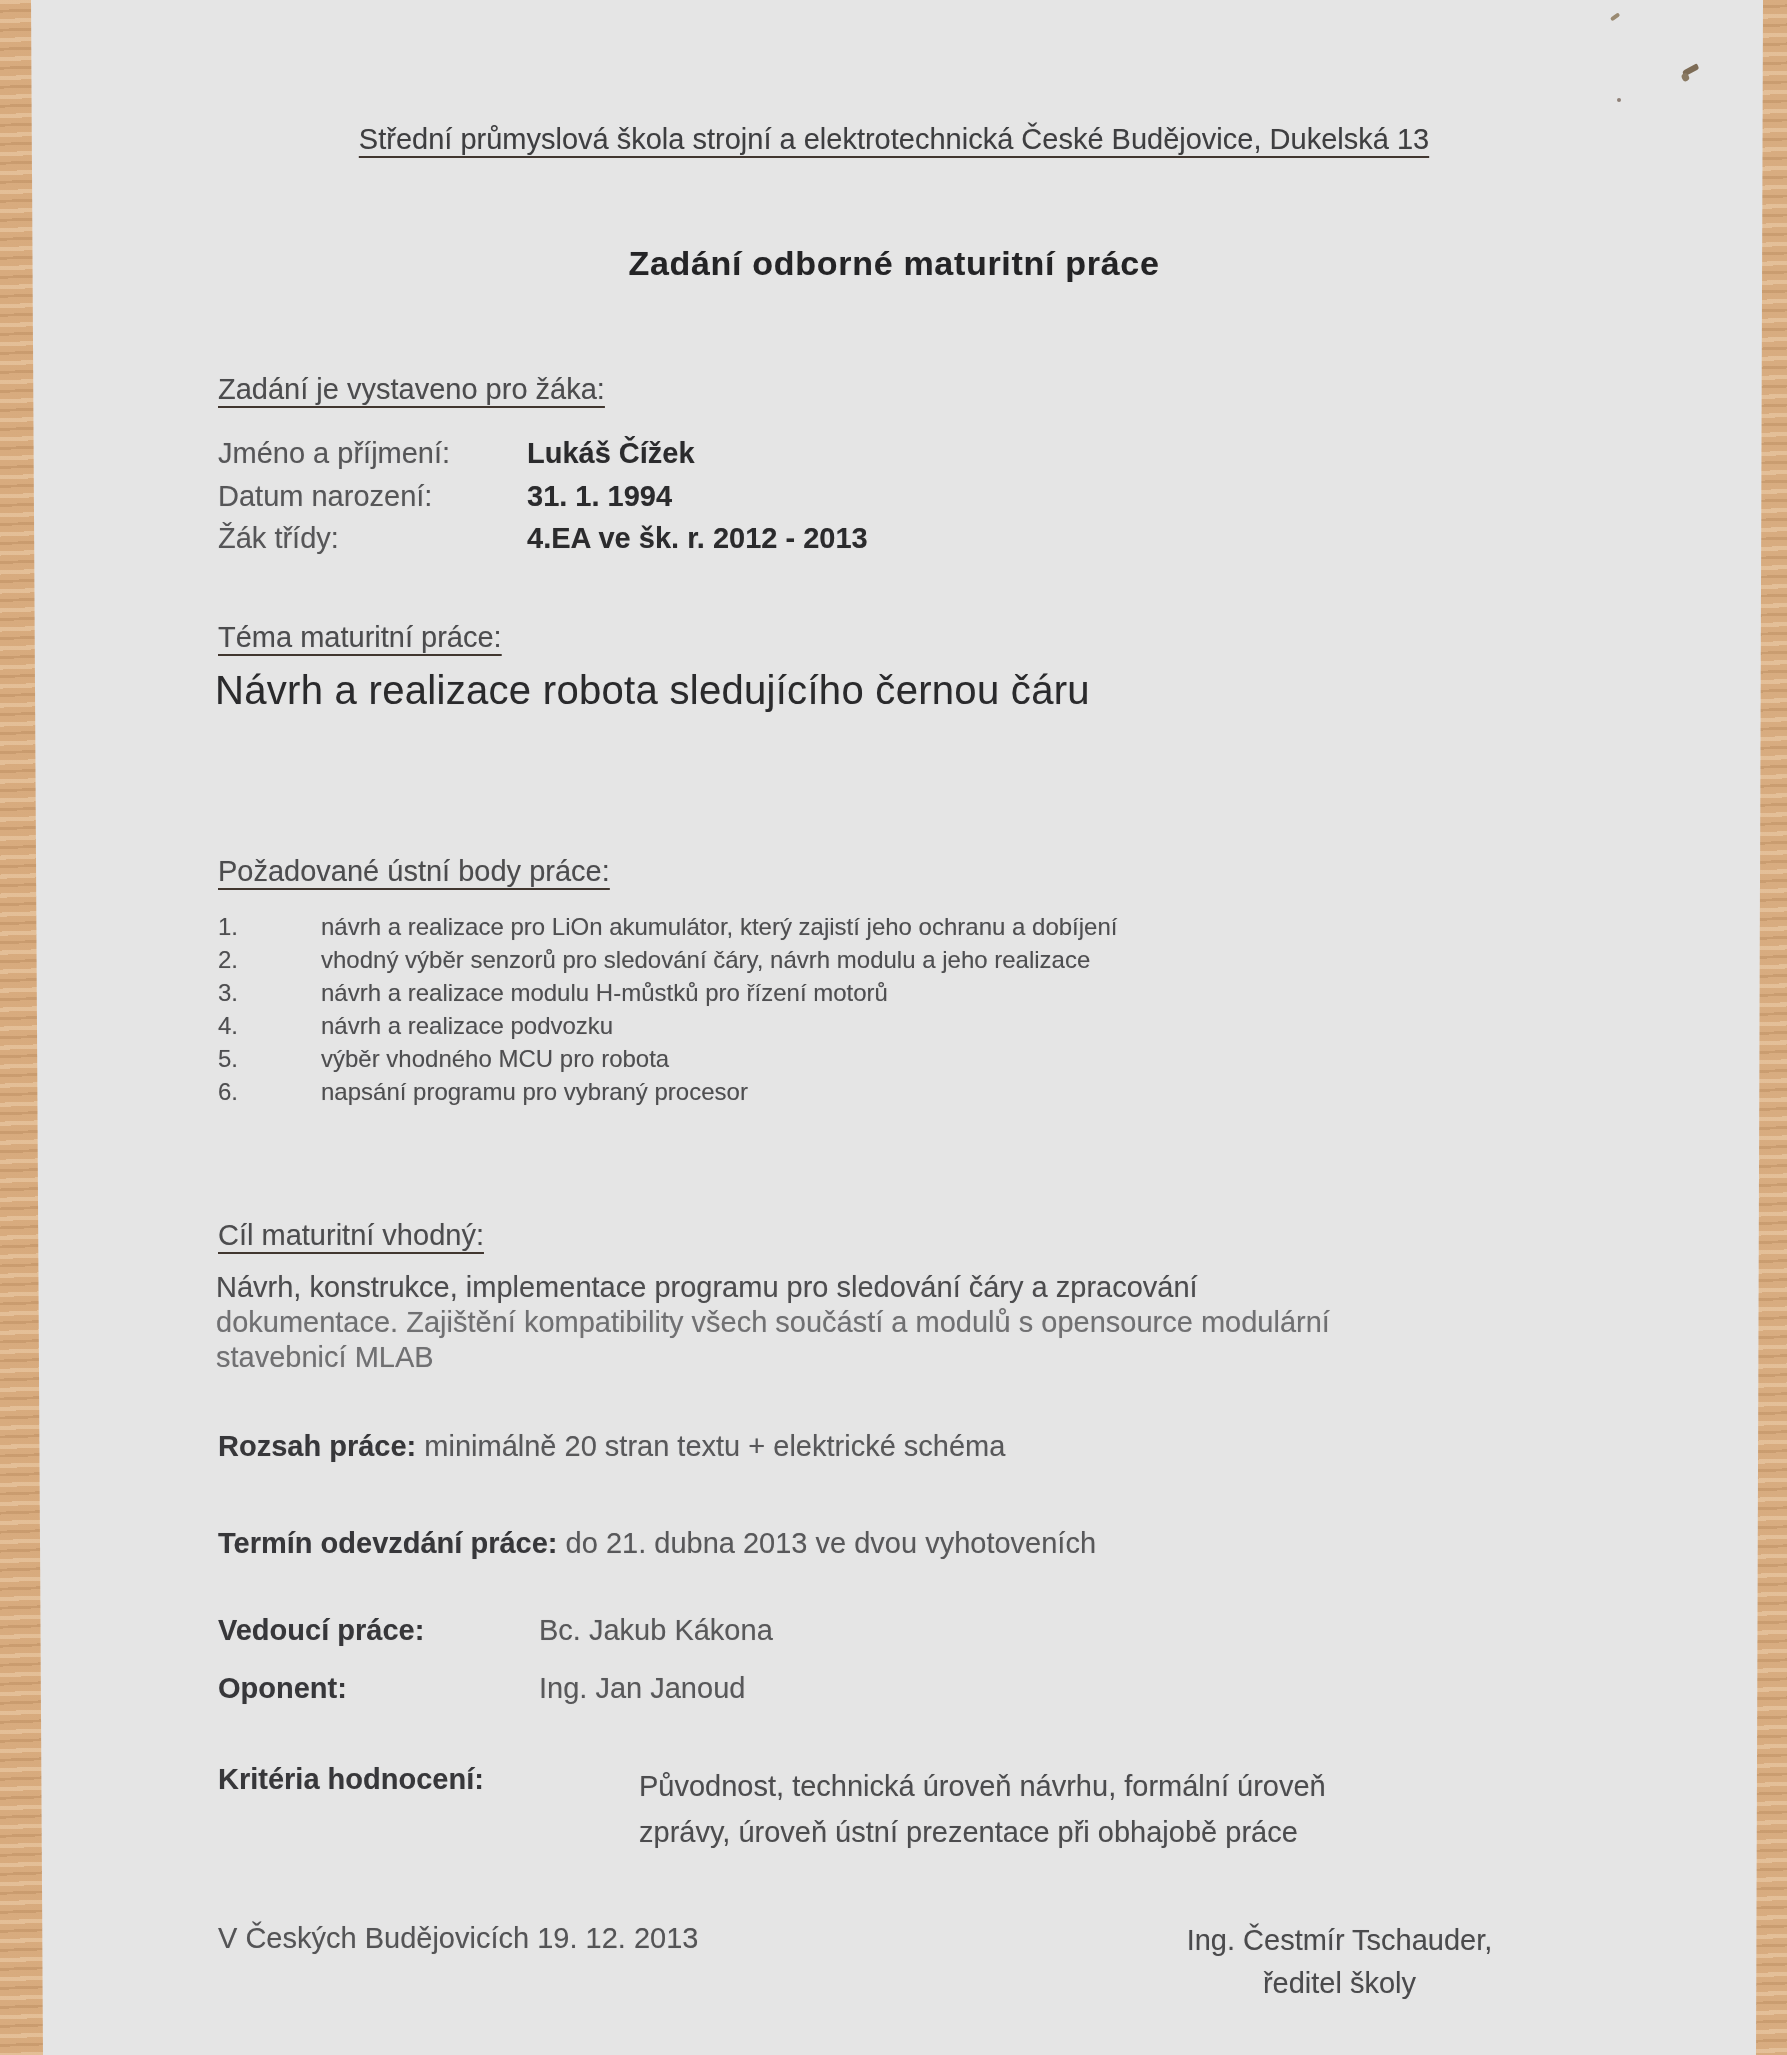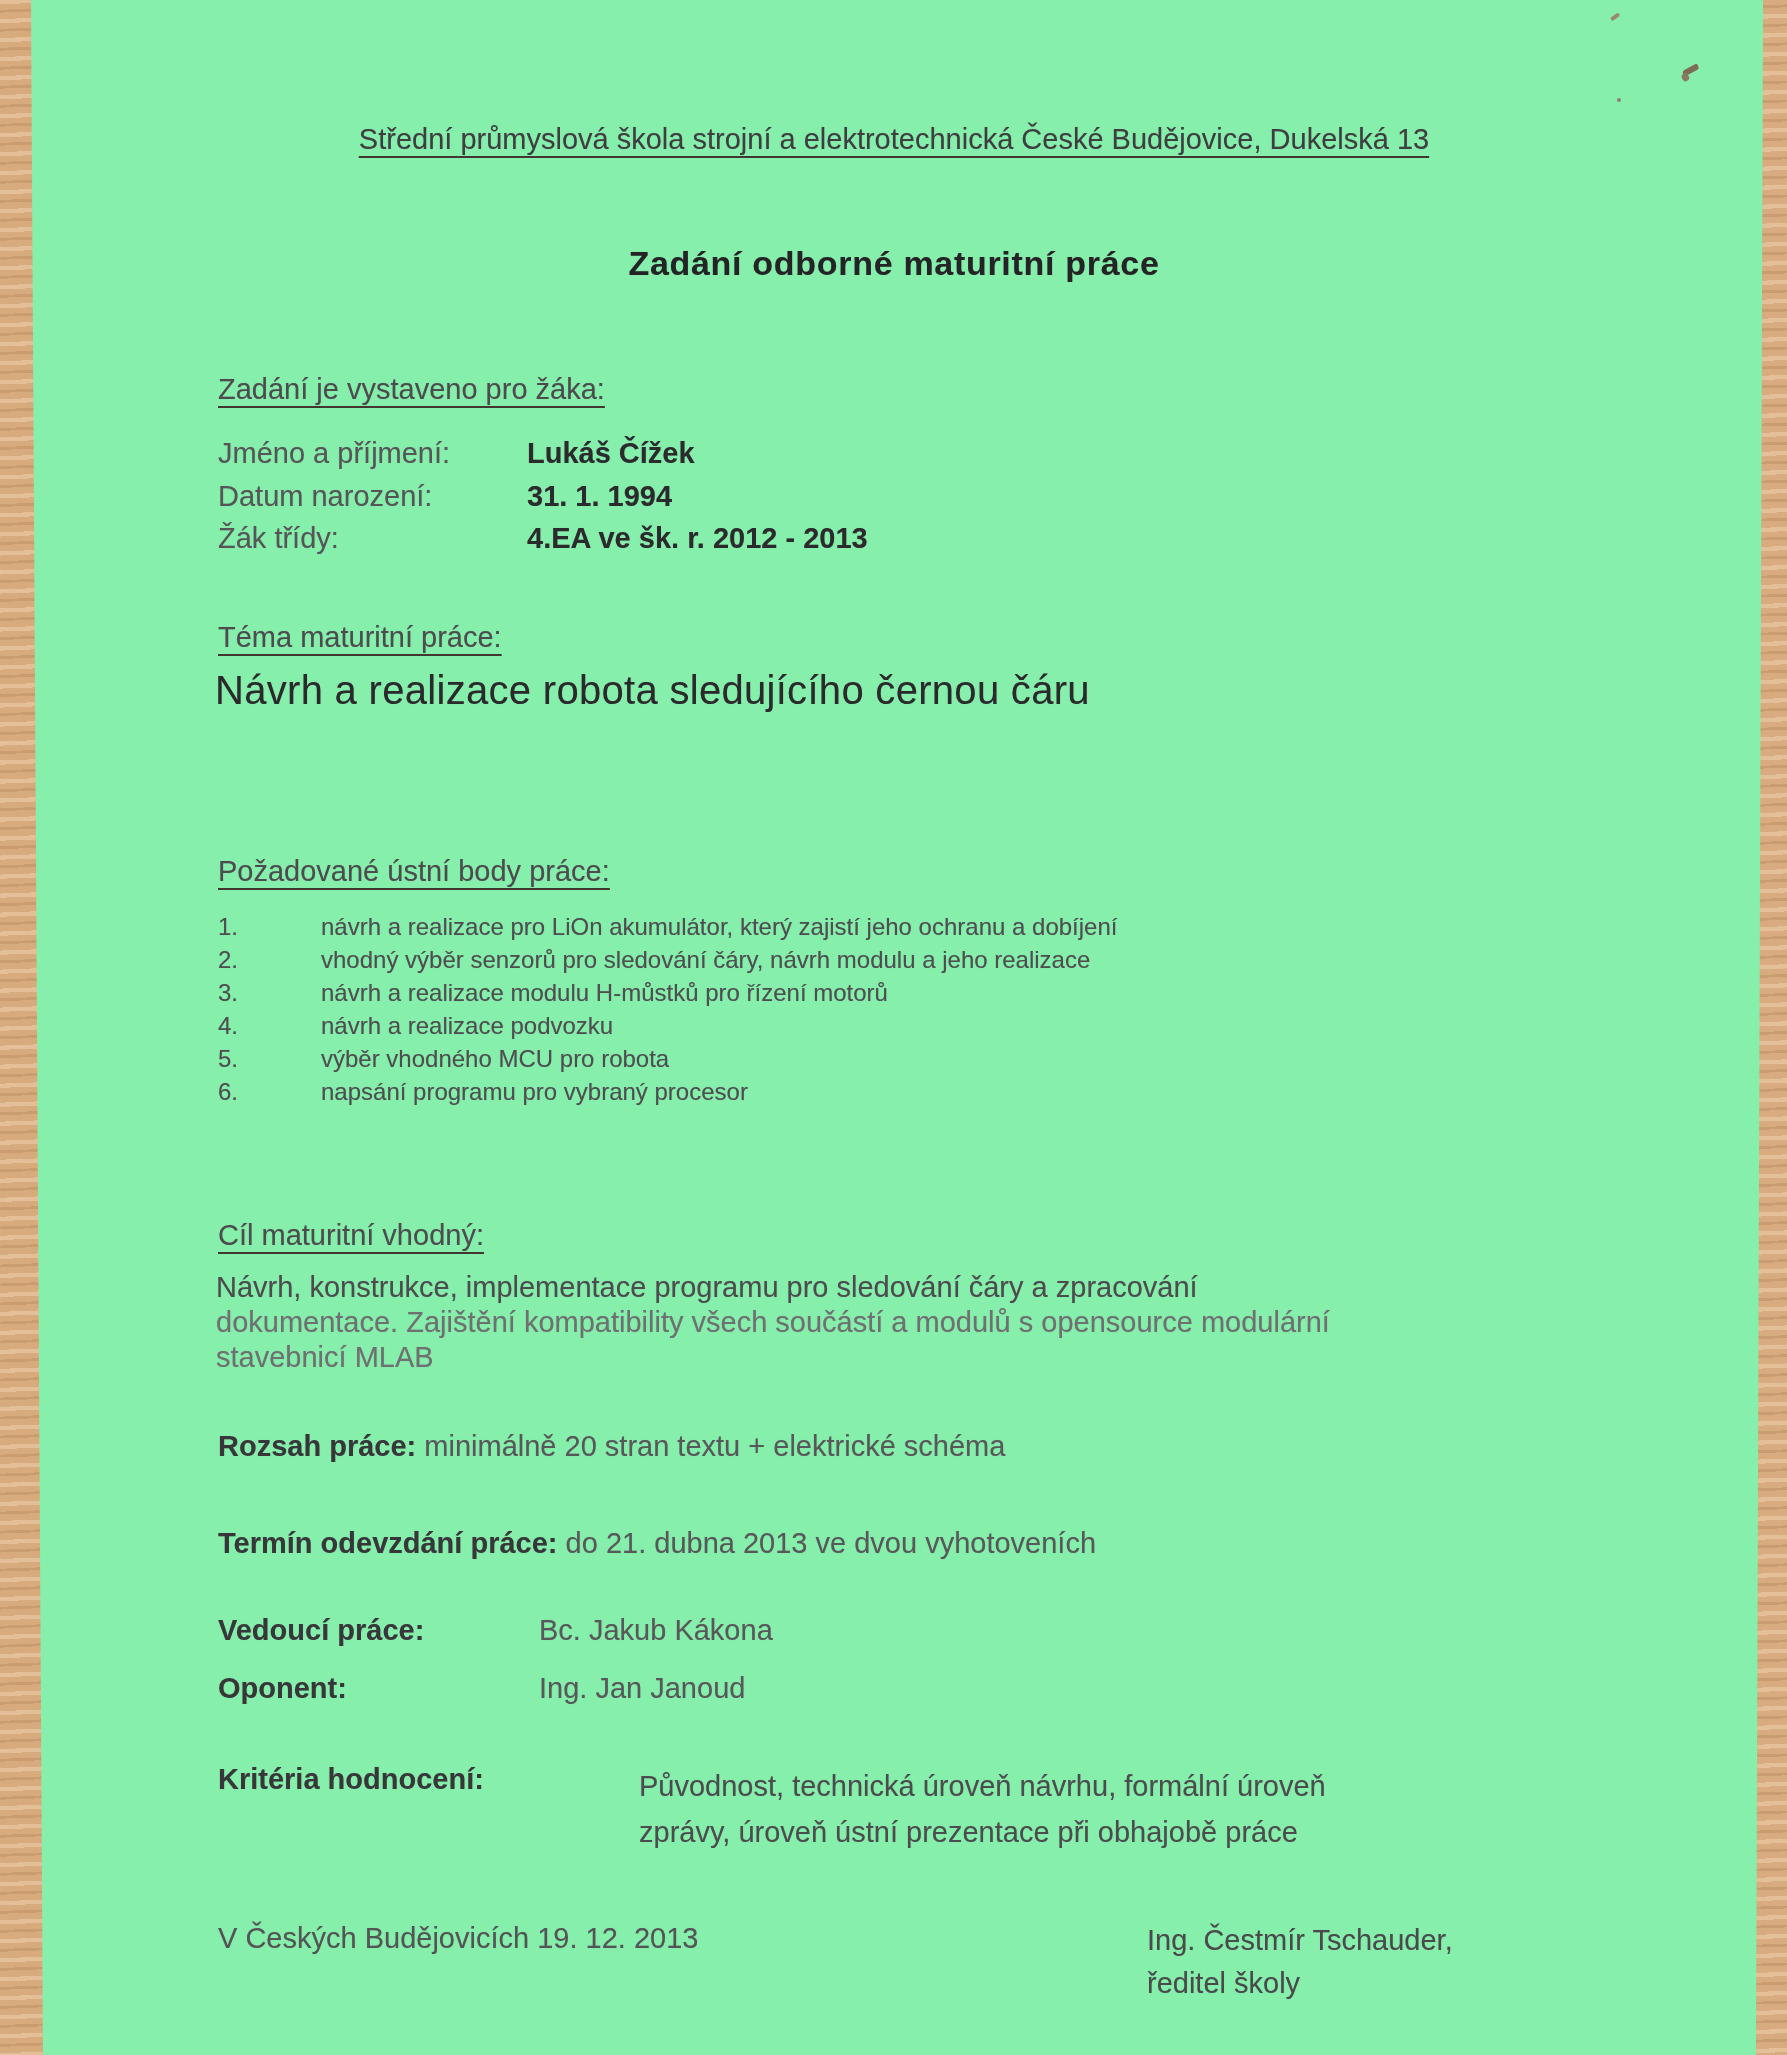--- a/index.html
+++ b/index.html
@@ -12,21 +12,21 @@
     background-image:
       repeating-linear-gradient(178deg,
         rgba(255,236,208,0.30) 0px, rgba(255,236,208,0.30) 4.2px,
         rgba(0,0,0,0) 4.2px, rgba(0,0,0,0) 9.8px,
         rgba(146,96,50,0.20) 9.8px, rgba(146,96,50,0.20) 12.6px,
         rgba(0,0,0,0) 12.6px, rgba(0,0,0,0) 19px),
       linear-gradient(90deg, #d8ab7e 0%, #d2a371 40%, #d8ac80 100%);
   }
   .paper {
     position:absolute; inset:0;
-    background:#86efac;
+    background:#e5e5e5;
     clip-path:polygon(31px 0, 1763px 0, 1756px 2056px, 43px 2056px);
   }
   .t { position:absolute; color:#4c4c4e; font-size:29px; white-space:nowrap;
        text-shadow:0 0 0.7px rgba(90,90,90,0.35); }
   .u { text-decoration:underline; text-decoration-thickness:2.4px;
        text-underline-offset:7px; text-decoration-color:#413730; }
   .b { font-weight:bold; color:#2b2b2d; }
   .header { top:123px; left:0; right:0; text-align:center; color:#3e3e40; }
   .title  { top:244px; left:0; right:0; text-align:center;
             font-size:34px; font-weight:bold; color:#242426; letter-spacing:0.7px; }
@@ -51,21 +51,21 @@
   .deadline { top:1527px; left:218px; }
   .lblb { font-weight:bold; color:#37373a; }
   .val  { color:#58585a; }
   .row-sup { top:1614px; left:218px; }
   .row-opp { top:1672px; left:218px; }
   .people-lbl { display:inline-block; width:321px; }
   .crit-lbl { top:1763px; left:218px; }
   .crit-val { top:1763px; left:639px; line-height:46px; }
   .crit-val div { white-space:nowrap; }
   .place-date { top:1922px; left:218px; color:#545456; }
-  .signature { top:1919px; left:1147px; width:385px; text-align:left;
+  .signature { top:1919px; left:1147px; width:385px; text-align:center;
                line-height:43px; color:#4a4a4c; }
   .speck { position:absolute; background:#7d6c56; }
   .speck1 { top:67px;  left:1682px; width:17px; height:5.6px;
             border-radius:3.5px 1.4px 2.8px 1.4px; transform:rotate(-28deg); }
   .speck1::after { content:""; position:absolute; left:-2.8px; top:2.8px;
             width:6.3px; height:8.4px; background:#8a7a63; border-radius:50%; }
   .speck2 { top:15.4px;  left:1610px; width:9.8px; height:3.5px;
             border-radius:2.1px; transform:rotate(-35deg); background:#9a8a72; }
   .speck3 { top:98px; left:1617px; width:4.2px; height:4.2px;
             border-radius:50%; background:#8e8077; }

